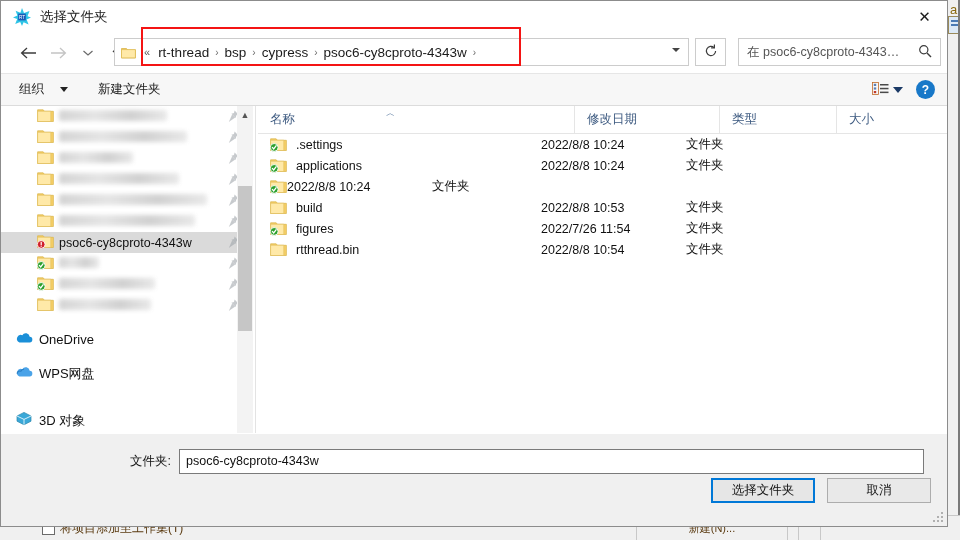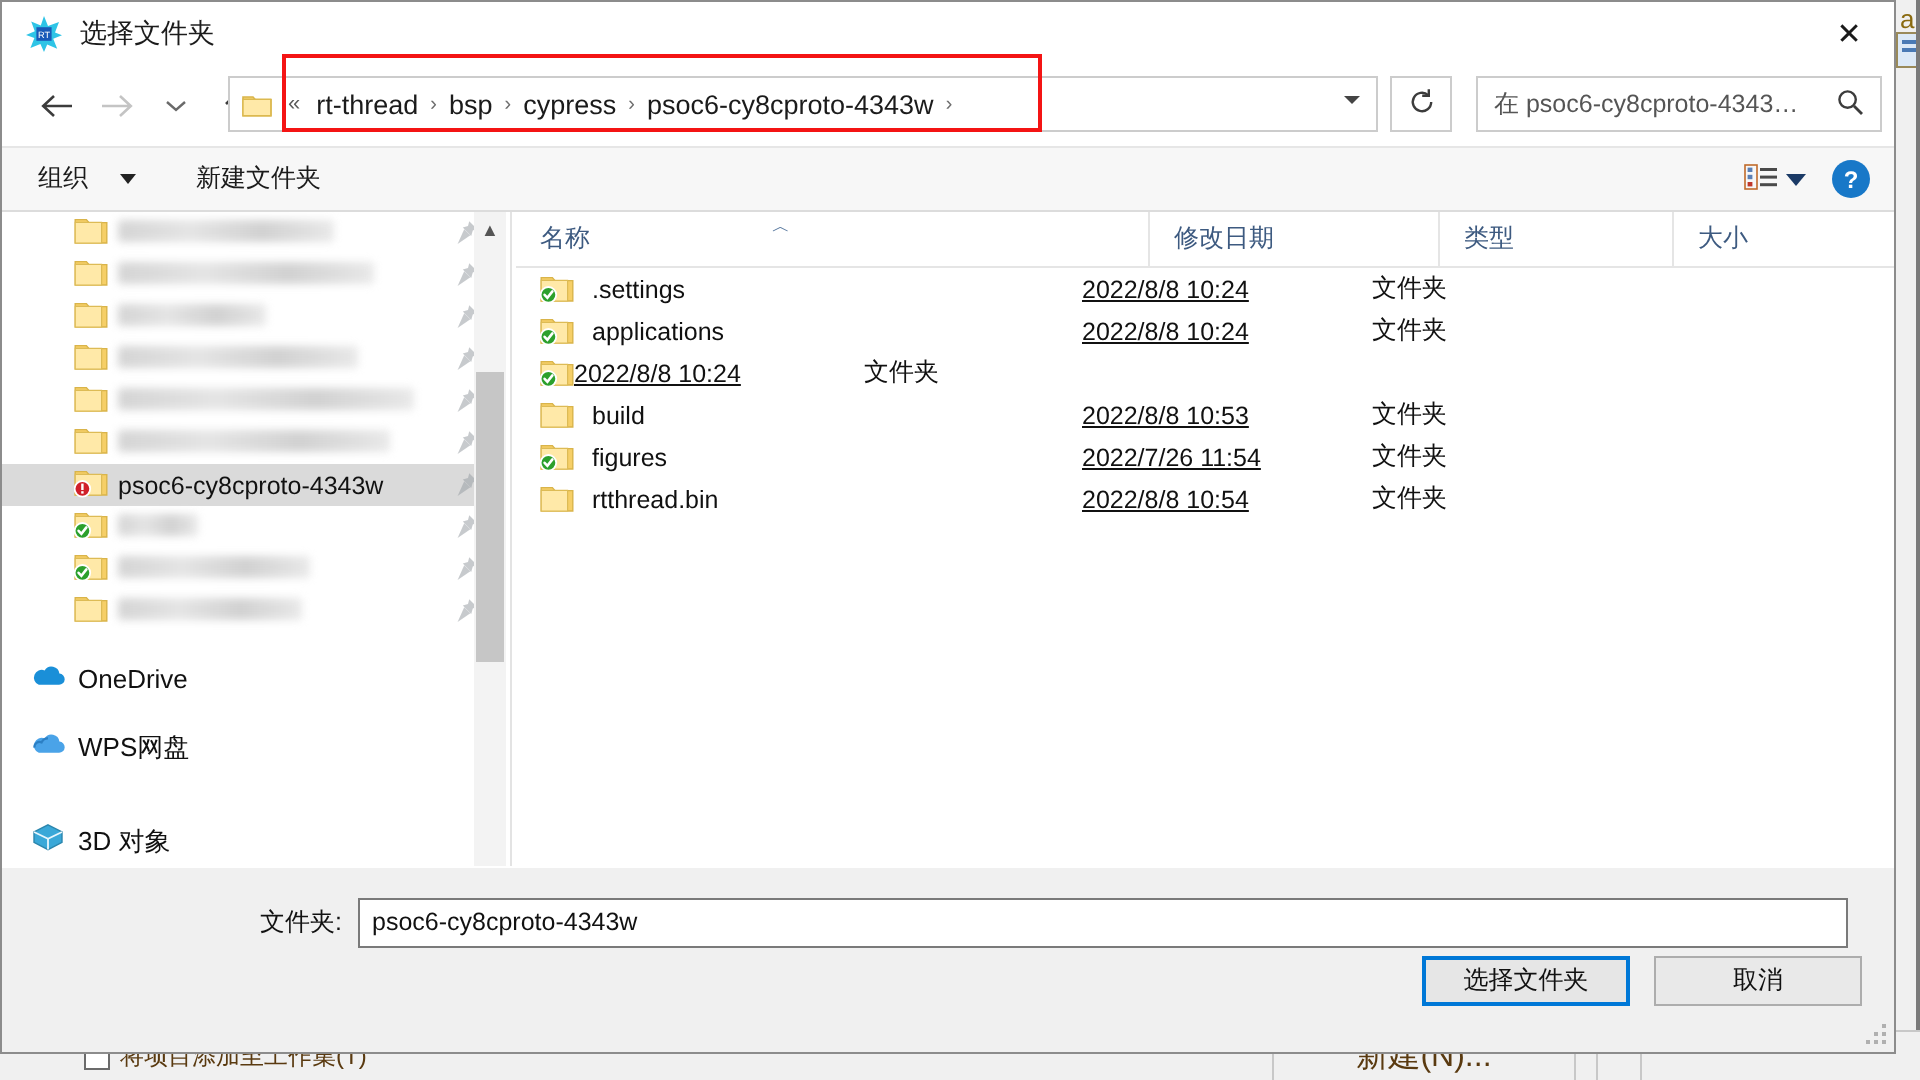--- a/index.html
+++ b/index.html
@@ -14,21 +14,21 @@
   .bg-bottom-bar{
     position:absolute;left:0;bottom:0;width:960px;height:24px;
     background:#f0f0f0;border-top:1px solid #c8c8c8;
     display:flex;align-items:center;
   }
   .bg-check{display:flex;align-items:center;gap:5px;margin-left:42px;color:#5a3a10;font-size:12px;}
   .bg-check .box{width:11px;height:11px;border:1px solid #6b6b6b;background:#fff;}
   .bg-newbtn{
     position:absolute;left:636px;top:0;width:150px;height:24px;
     border-left:1px solid #c8c8c8;border-right:1px solid #c8c8c8;
-    display:flex;align-items:center;justify-content:center;color:#5a3a10;font-size:16px;
+    display:flex;align-items:center;justify-content:center;color:#5a3a10;font-size:11px;
   }
   .bg-sep1{position:absolute;left:798px;top:0;width:1px;height:24px;background:#c8c8c8;}
   .bg-sep2{position:absolute;left:820px;top:0;width:1px;height:24px;background:#c8c8c8;}
   .bg-right-a{position:absolute;left:950px;top:2px;font-size:13px;color:#8a6a10;}
   .bg-right-icon{
     position:absolute;left:948px;top:16px;width:13px;height:16px;
     background:#dce9f7;border:1px solid #9a8a5a;
   }
   .bg-right-icon::after{content:"";position:absolute;left:2px;top:3px;width:7px;height:2px;
     box-shadow:0 0 0 0 #4a7ab5,0 4px 0 0 #4a7ab5;background:#4a7ab5;}
@@ -128,21 +128,21 @@
     padding-left:12px;box-sizing:border-box;}
   .col + .col{border-left:1px solid #e5e5e5;}
   .col-name{width:270px;}
   .col-date{width:145px;margin-left:46px;}
   .col-type{width:117px;}
   .col-size{width:85px;}
   .sort-caret{position:absolute;left:128px;top:1px;font-size:9px;color:#5a7aa0;}
   .filerow{height:21px;display:flex;align-items:center;padding-left:12px;}
   .f-ico{width:17px;height:15px;position:relative;flex:none;}
   .f-name{margin-left:9px;font-size:12.5px;color:#111;width:245px;}
-  .f-date{font-size:12.5px;color:#111;width:145px;text-decoration:underline;}
+  .f-date{font-size:12.5px;color:#111;width:145px;}
   .f-type{font-size:12.5px;color:#111;width:117px;}
   .f-size{font-size:12.5px;color:#111;width:85px;}
 
   
   .footer{position:absolute;left:0;bottom:0;width:946px;height:92px;background:#f0f0f0;border-top:1px solid #fff;}
   .fname-row{display:flex;align-items:center;height:26px;margin-top:14px;}
   .fname-label{width:178px;text-align:right;font-size:12.5px;color:#111;padding-right:8px;box-sizing:border-box;}
   .fname-input{
     width:745px;height:25px;border:1px solid #7a7a7a;background:#fff;box-sizing:border-box;
     display:flex;align-items:center;padding-left:6px;font-size:12.5px;color:#111;

